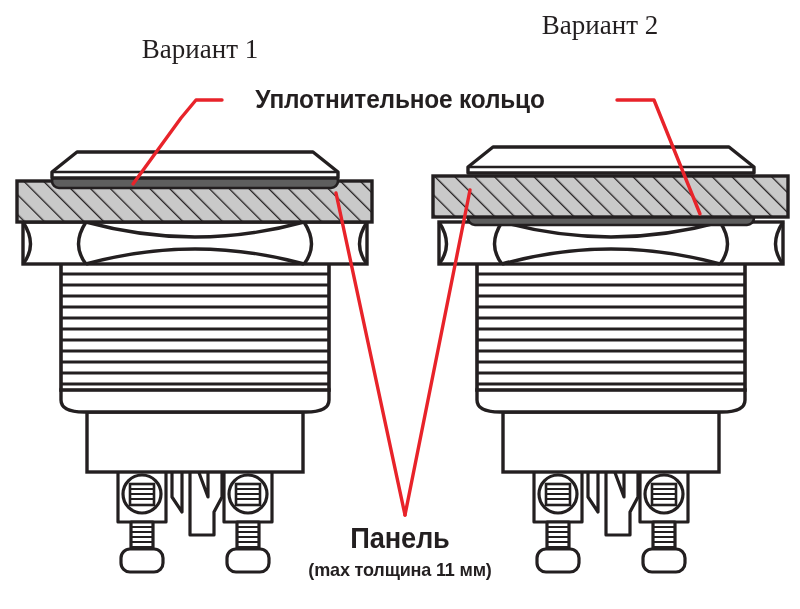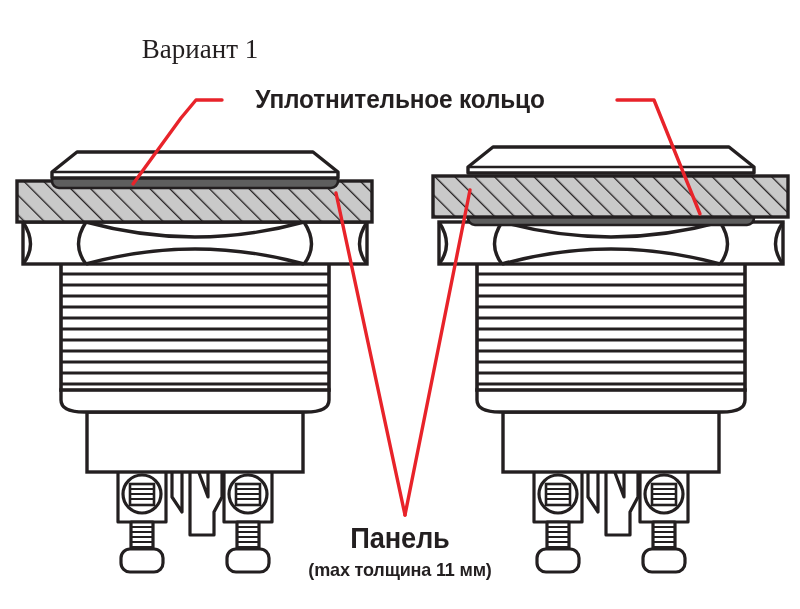--- a/index.html
+++ b/index.html
@@ -229,18 +229,19 @@
 
     <g fill="none" stroke="#e8232a" stroke-width="3.4" stroke-linecap="round" stroke-linejoin="round">
       <path d="M222 100 L196 100 L181 118 L133 184"></path>
       <path d="M617 100 L654 100 L700 214"></path>
       <path d="M405 515 L336 193"></path>
       <path d="M405 515 L470 190"></path>
     </g>
   </svg>
 
   <div class="variant-title" id="title-1">Вариант 1</div>
+  <div class="variant-title" id="title-2">Вариант 2</div>
 
   <div class="heavy-label" id="lbl-oring">Уплотнительное кольцо</div>
   <div class="heavy-label" id="lbl-panel">Панель</div>
   <div class="heavy-label" id="lbl-panel-sub">(max толщина 11 мм)</div>
 
 </div>
 
 </body></html>

